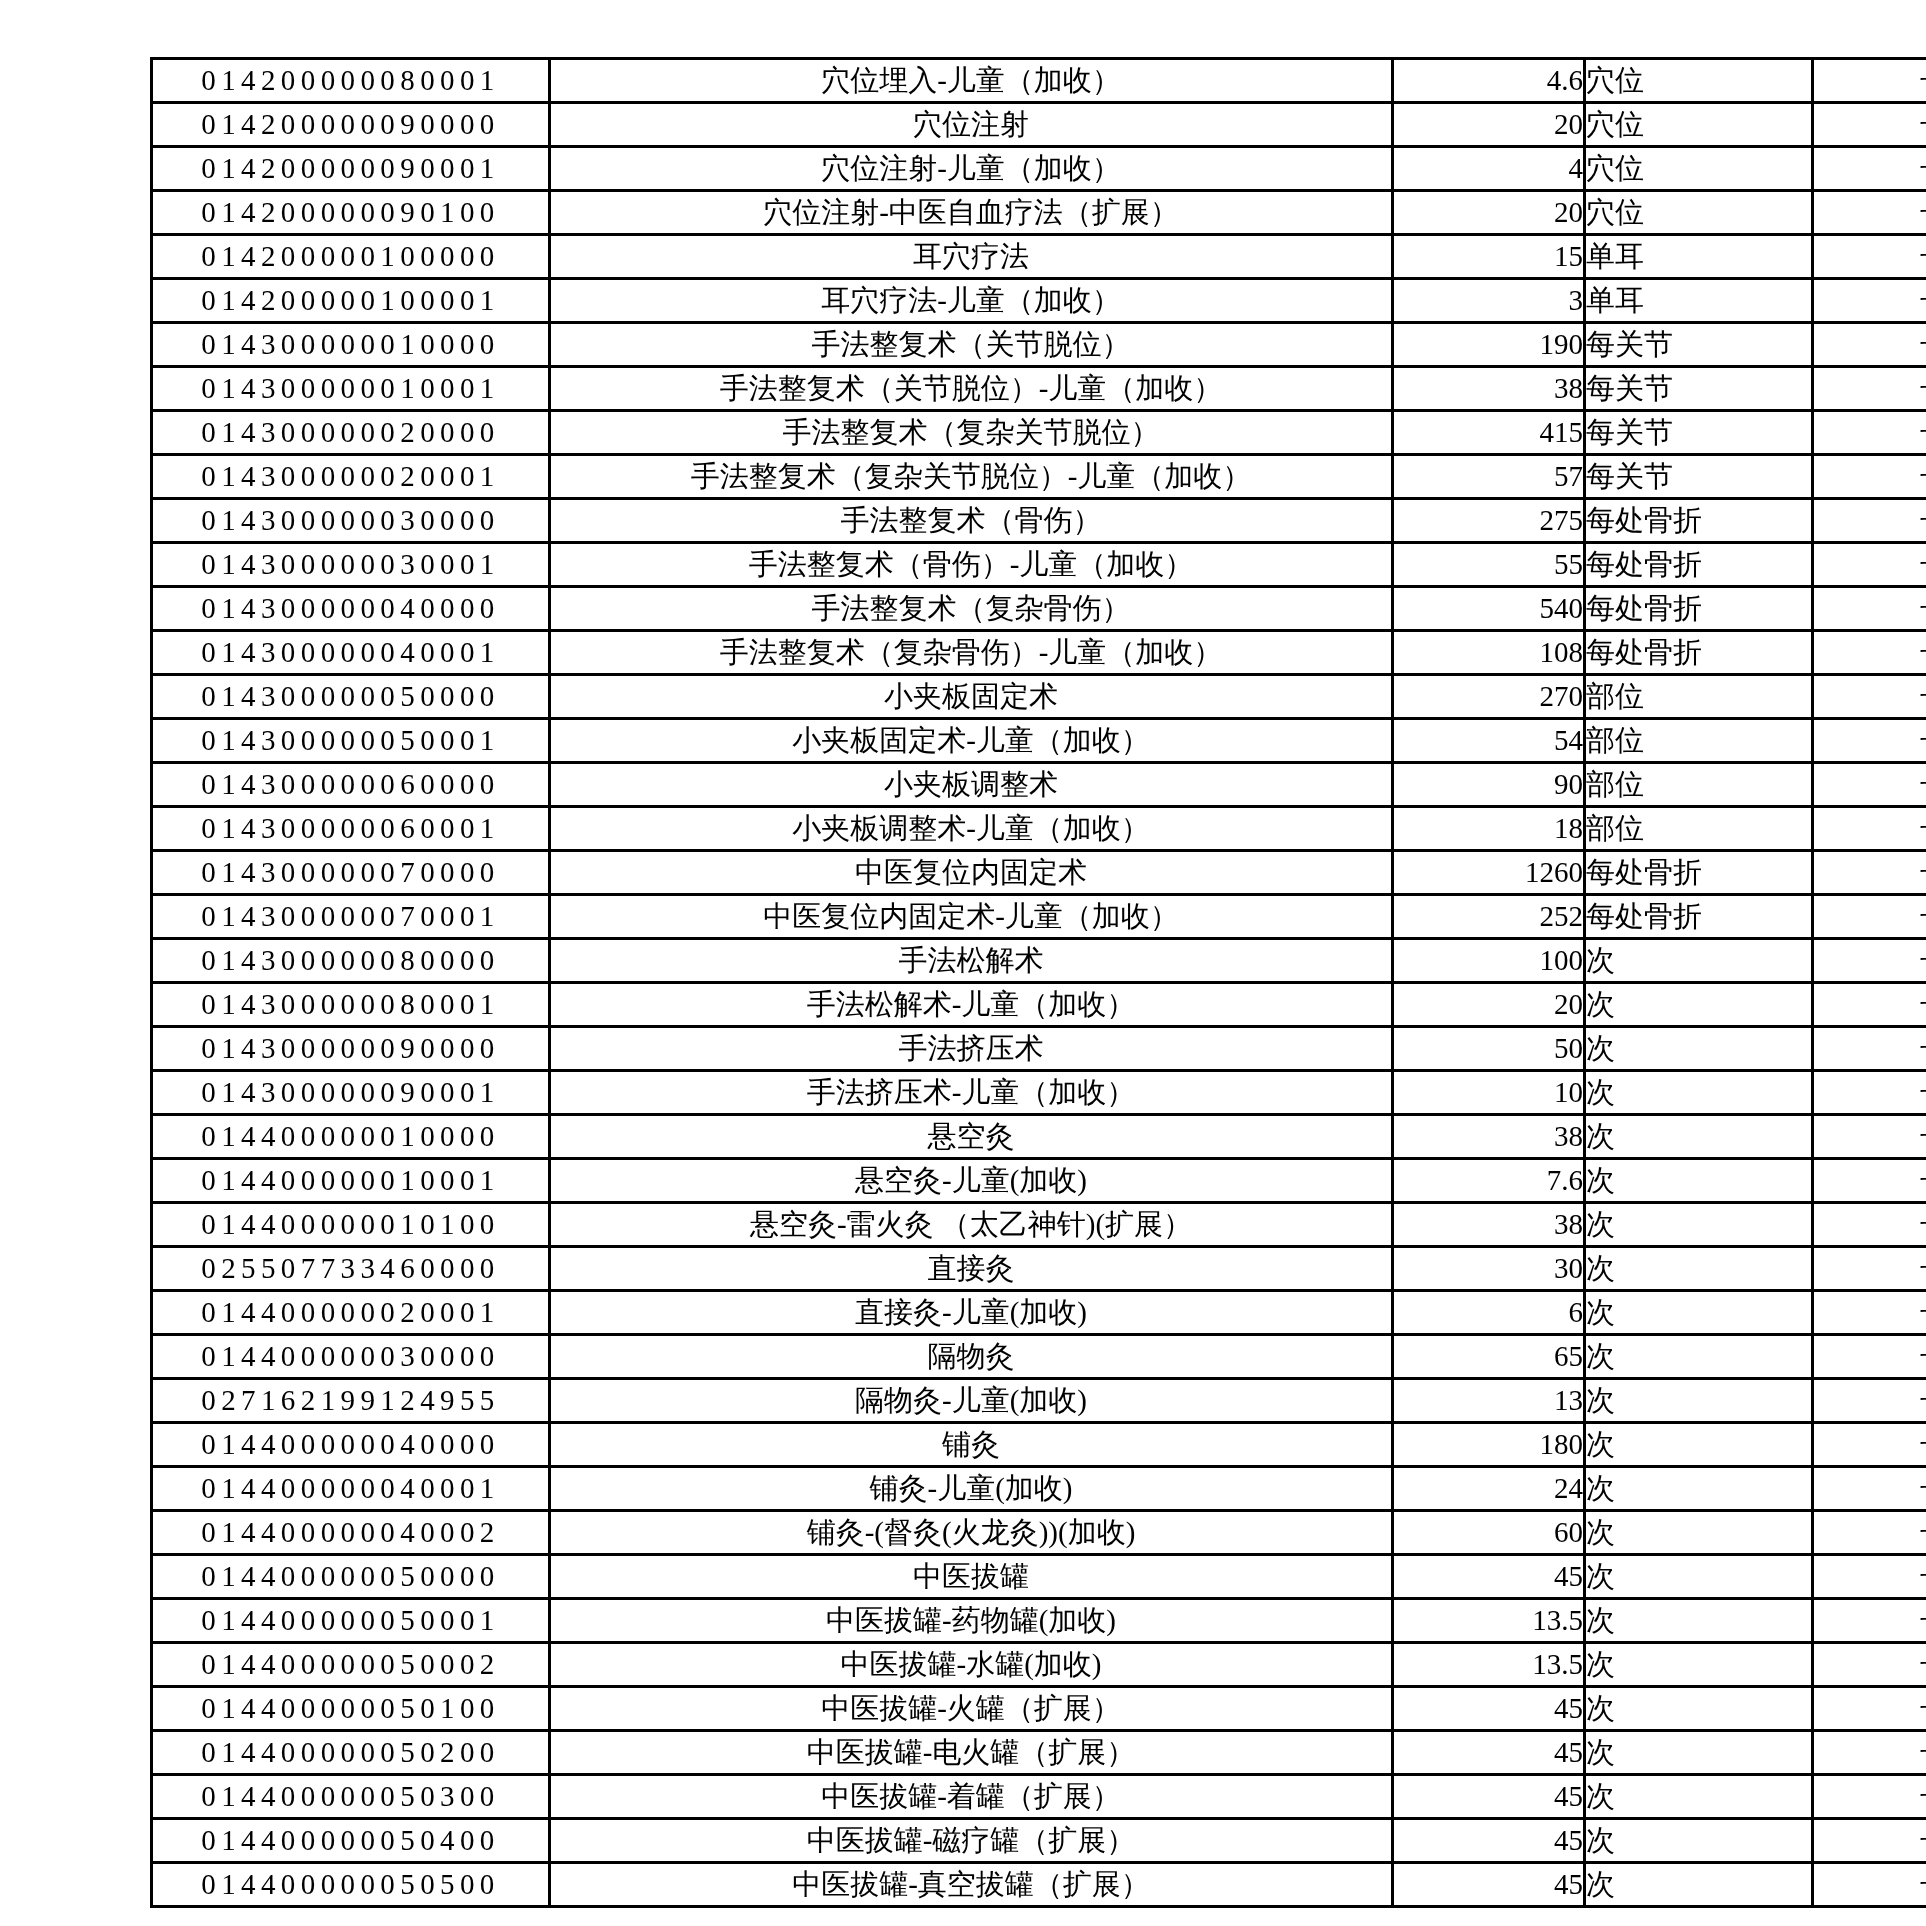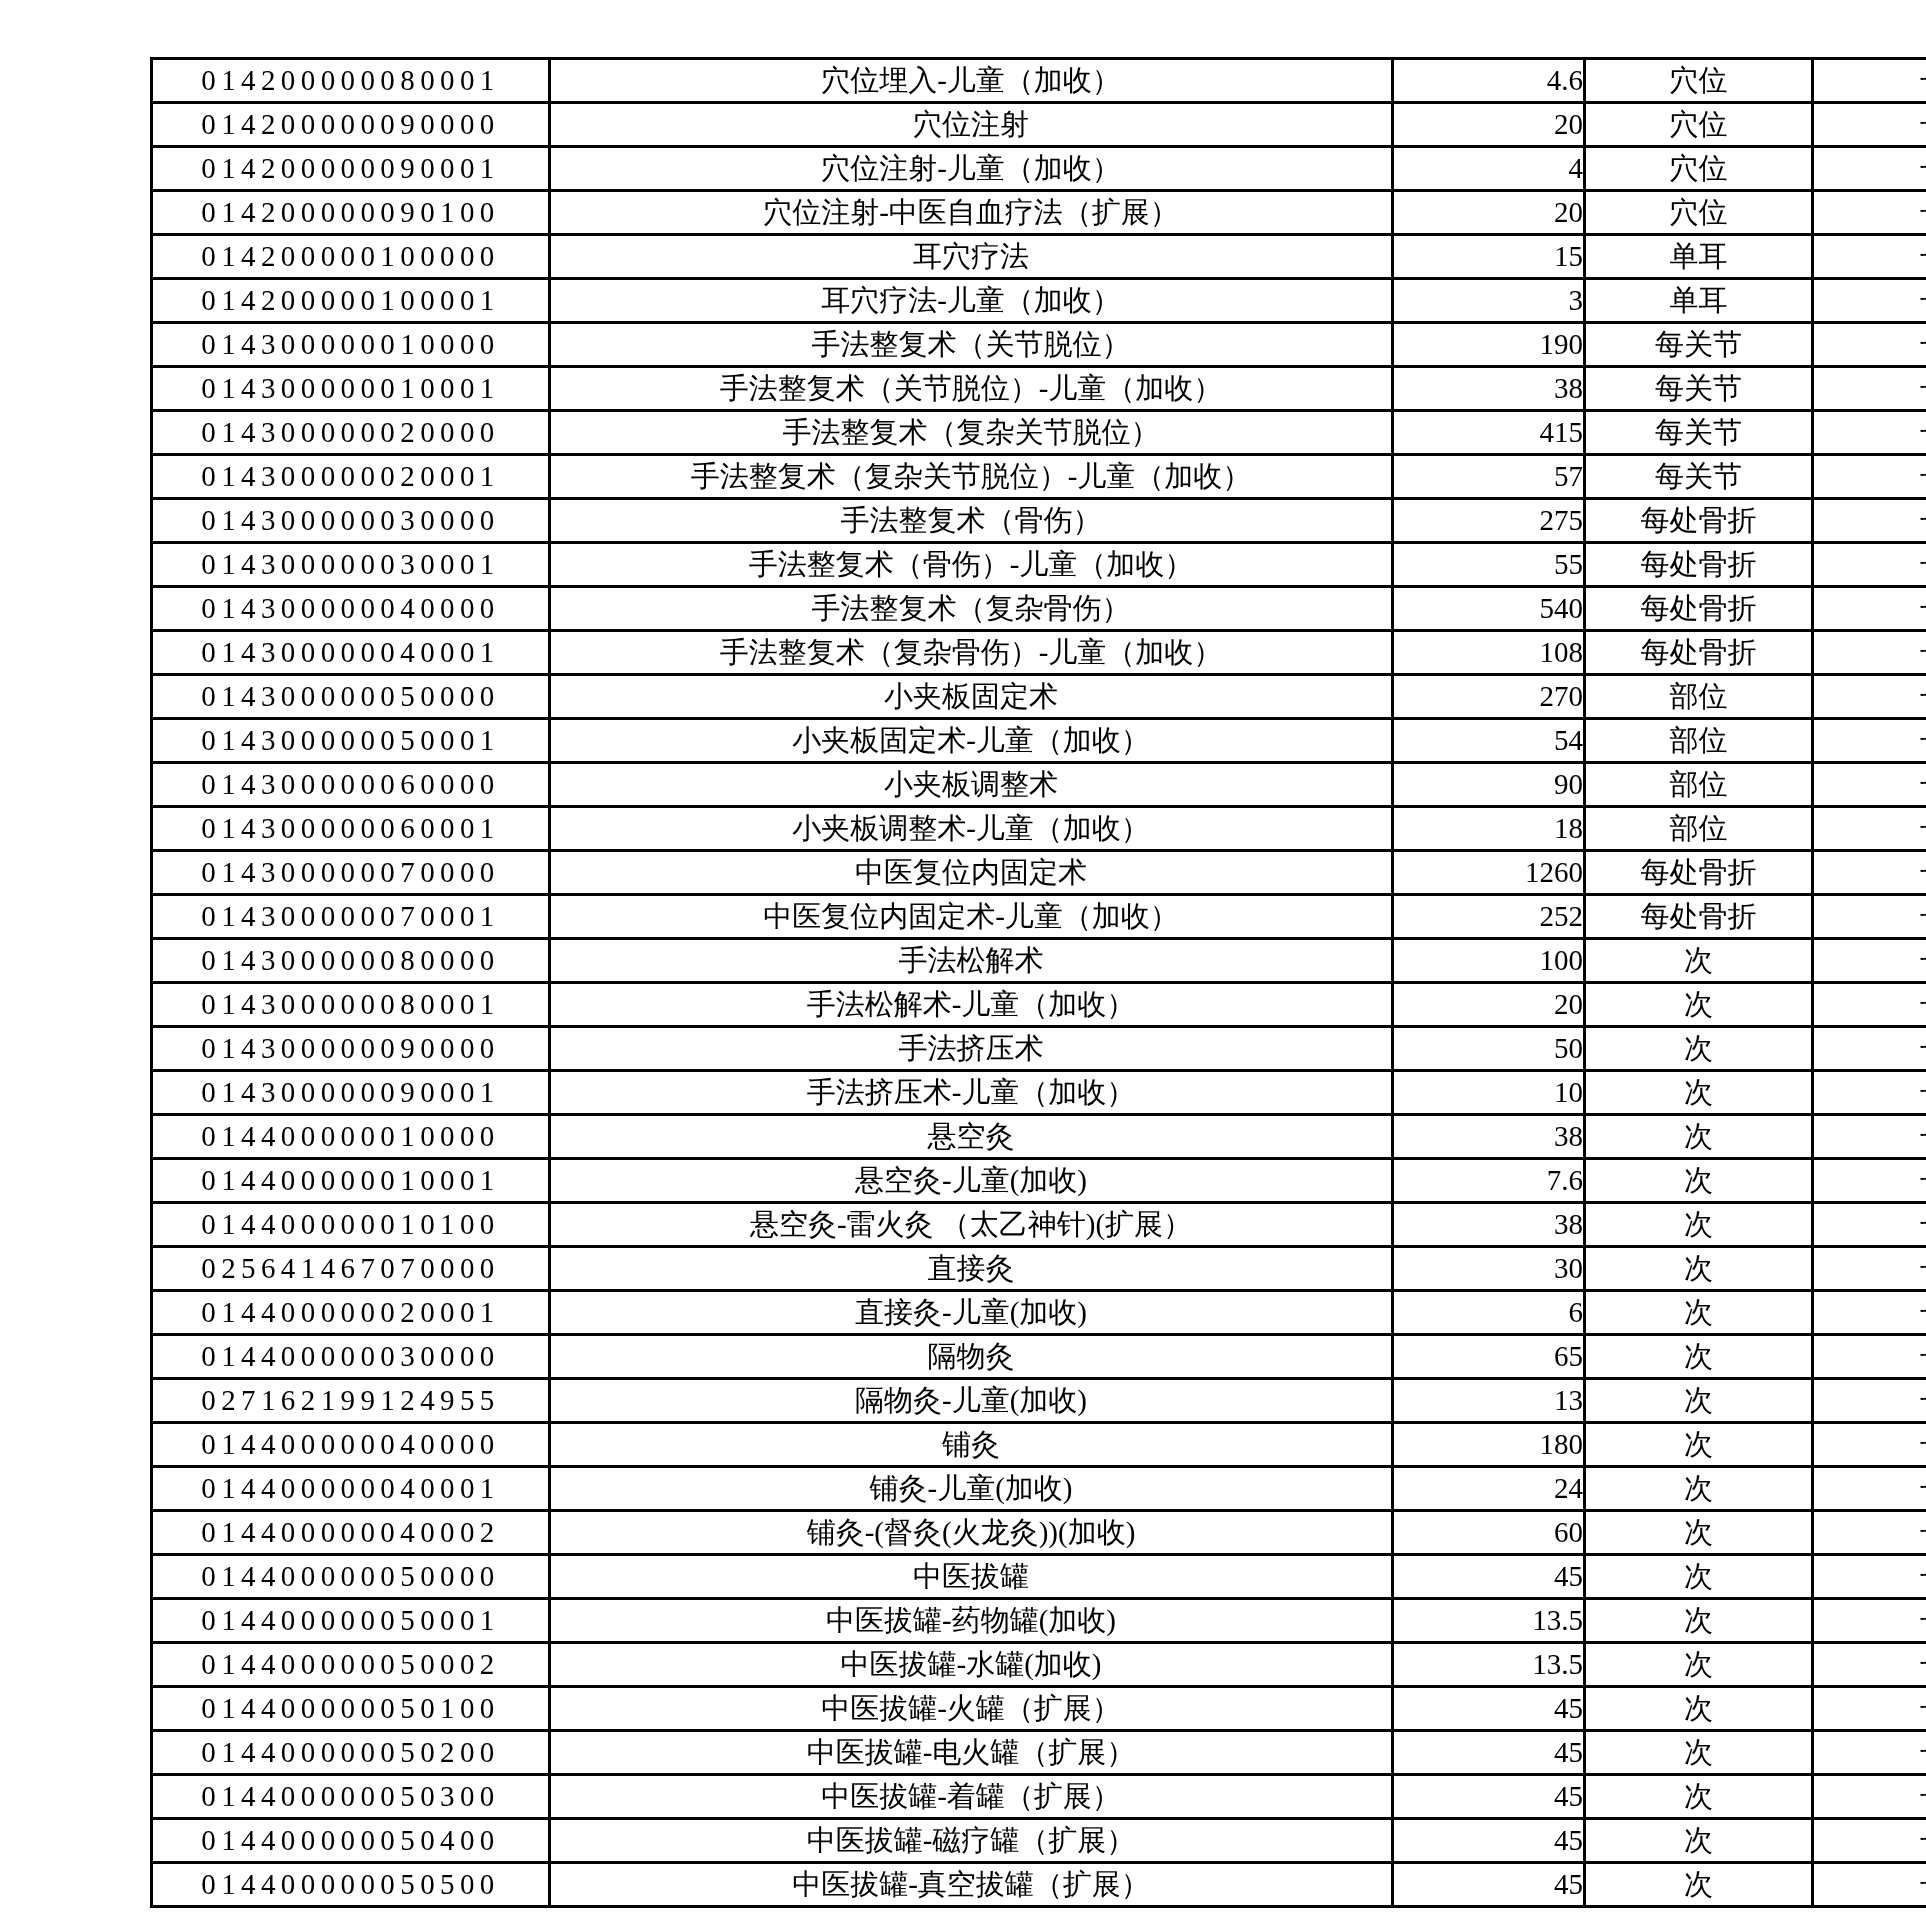--- a/index.html
+++ b/index.html
@@ -46,21 +46,21 @@
     width: 840px;
     text-align: center;
     padding-left: 8.5px;
   }
   td.col-price {
     width: 189px;
     text-align: right;
   }
   td.col-unit {
     width: 225px;
-    text-align: center;
+    text-align: left;
   }
   td.col-period {
     width: 270px;
     text-align: center;
   }
 </style>
 </head>
 <body>
 
 <div class="page">
@@ -249,21 +249,21 @@
     <td class="col-period">长期</td>
   </tr>
         <tr>
     <td class="col-code">014400000010100</td>
     <td class="col-name">悬空灸-雷火灸 （太乙神针)(扩展）</td>
     <td class="col-price">38</td>
     <td class="col-unit">次</td>
     <td class="col-period">长期</td>
   </tr>
         <tr>
-    <td class="col-code">025641467070000</td>
+    <td class="col-code">025507733460000</td>
     <td class="col-name">直接灸</td>
     <td class="col-price">30</td>
     <td class="col-unit">次</td>
     <td class="col-period">长期</td>
   </tr>
         <tr>
     <td class="col-code">014400000020001</td>
     <td class="col-name">直接灸-儿童(加收)</td>
     <td class="col-price">6</td>
     <td class="col-unit">次</td>

